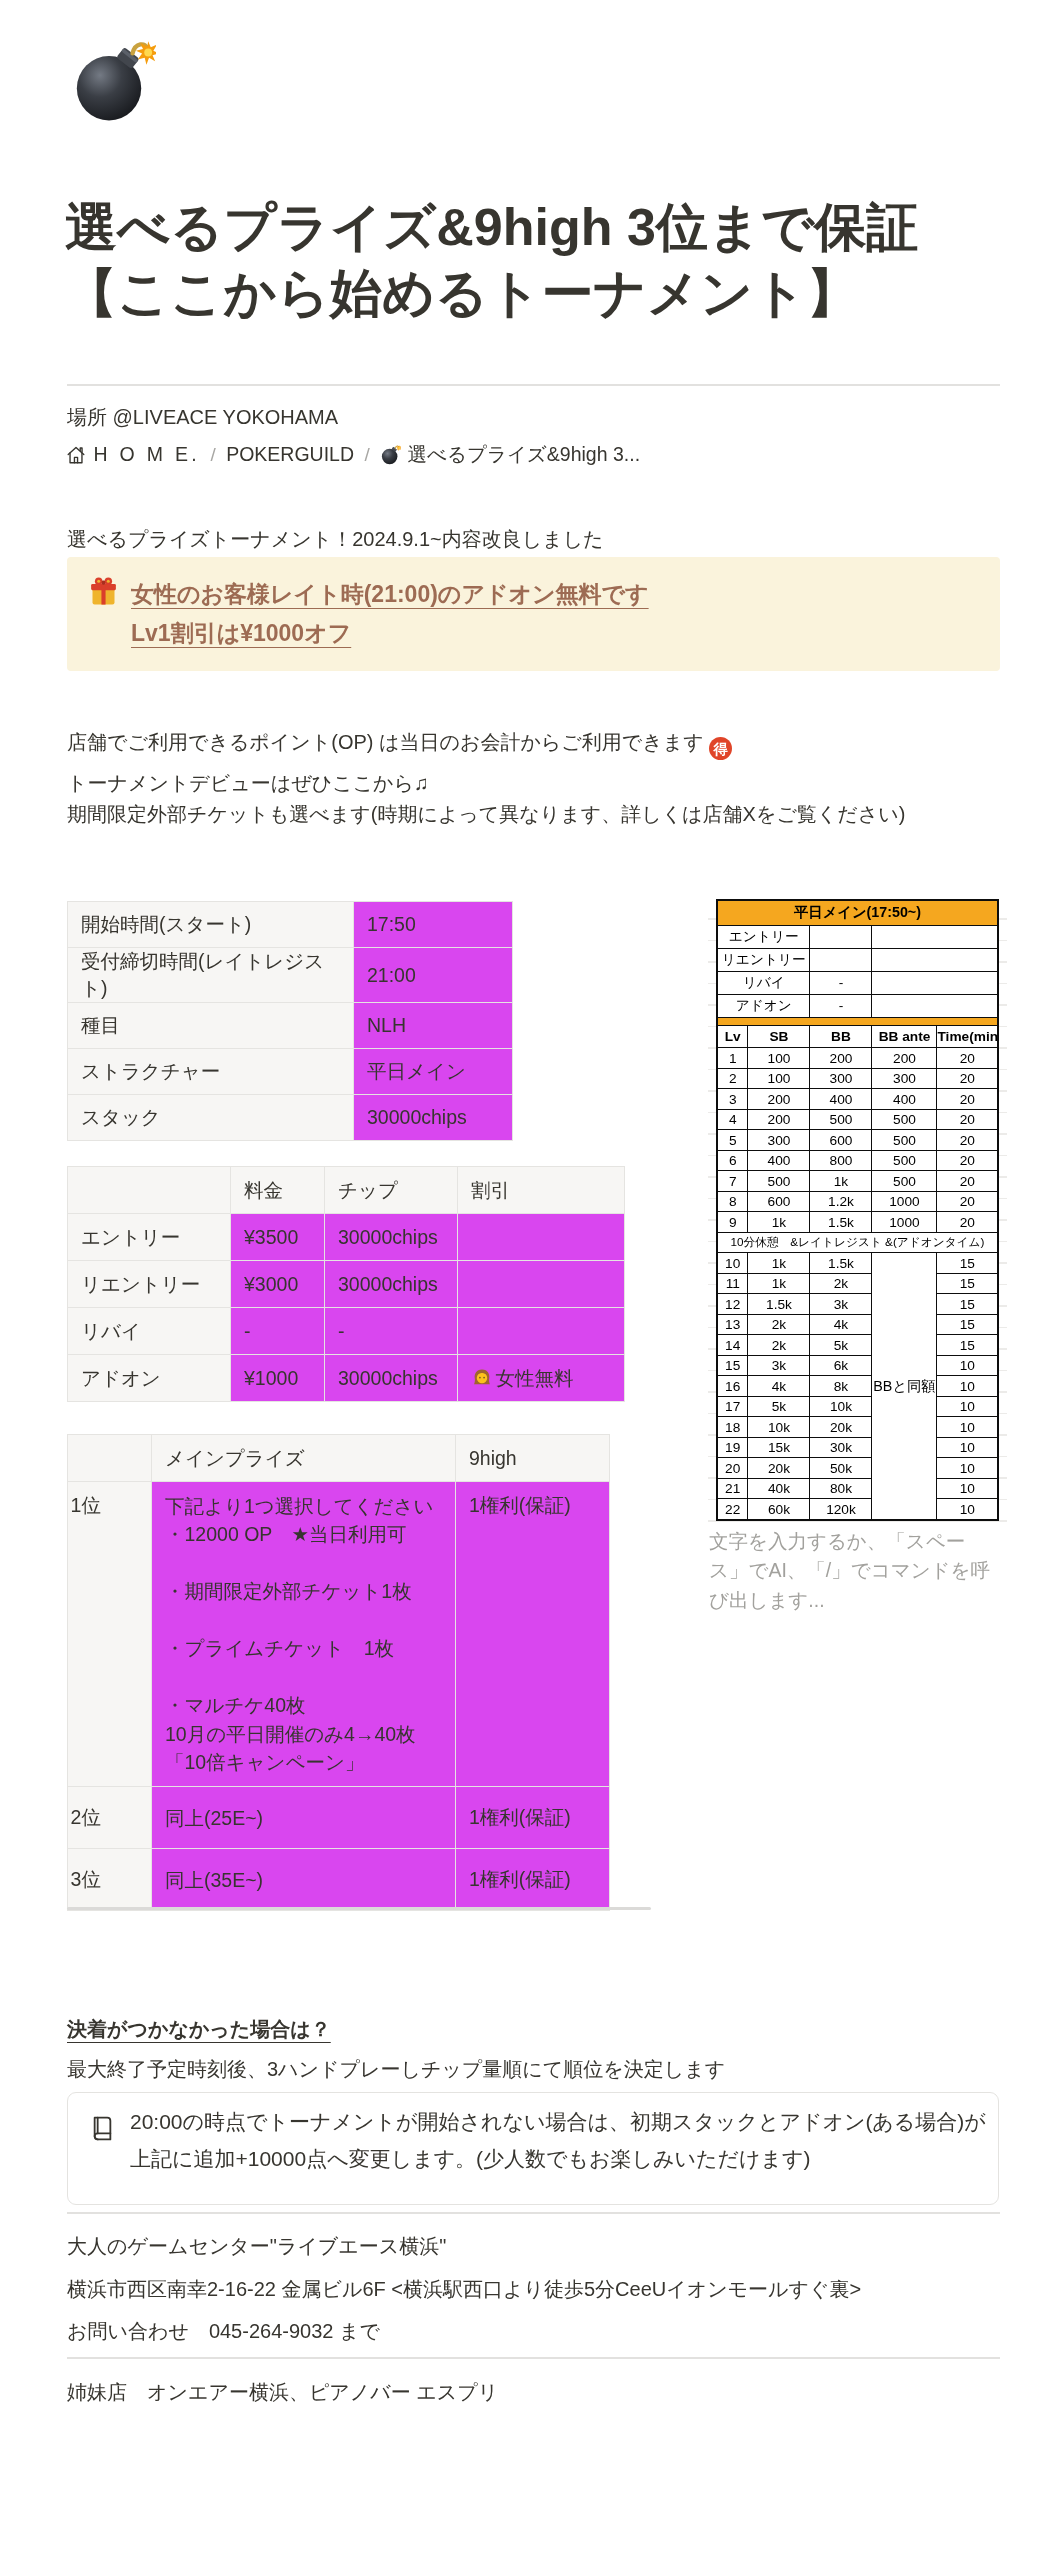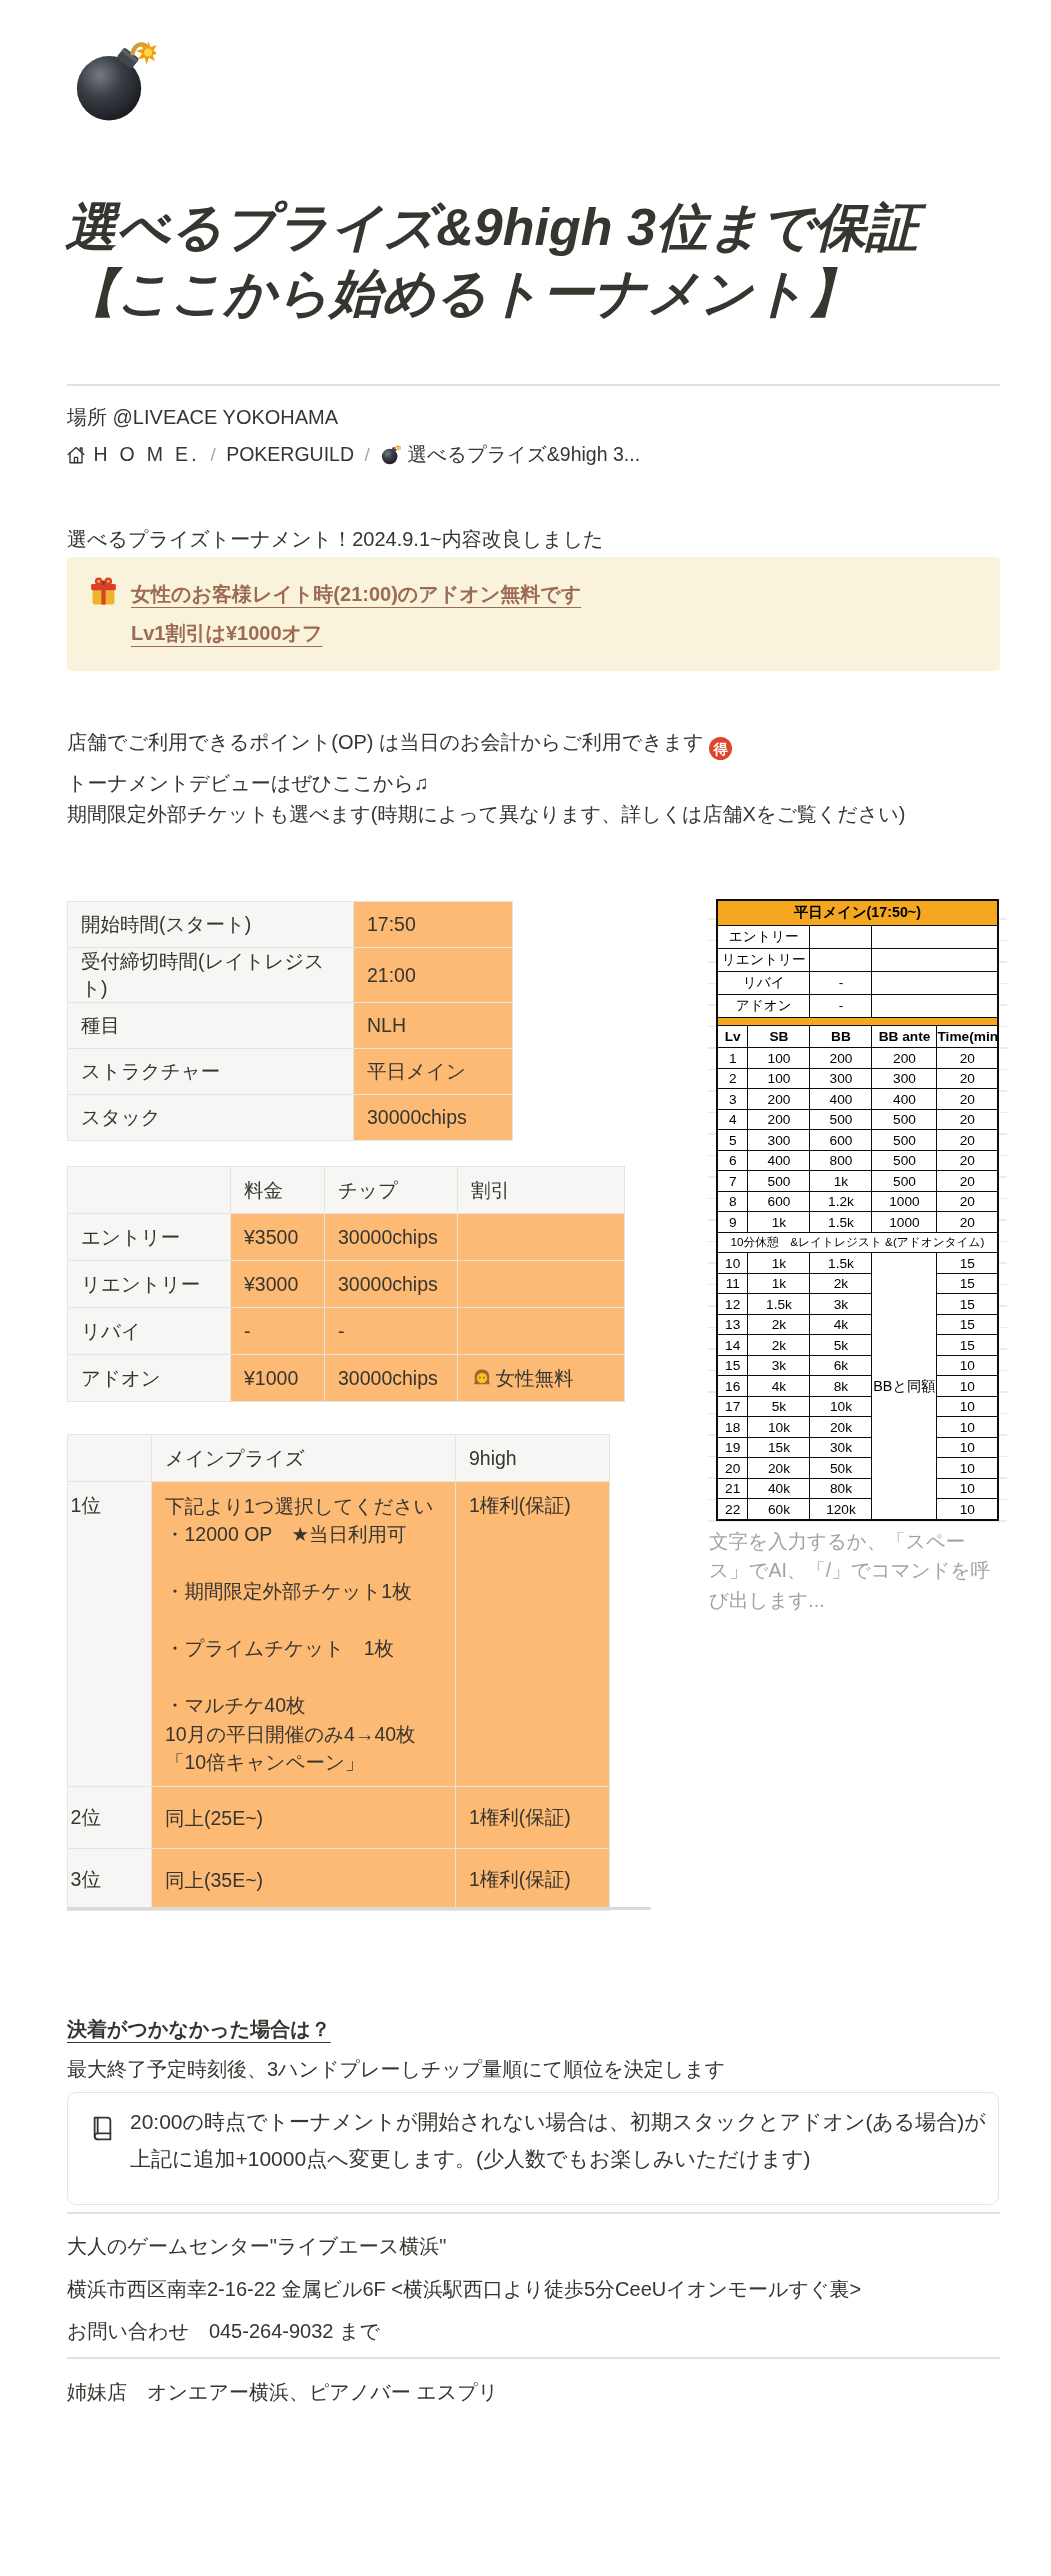--- a/index.html
+++ b/index.html
@@ -19,30 +19,30 @@
 
   
   .breadcrumb{left:65px;top:441px;display:flex;align-items:center;gap:10.4px;font-size:19.5px;}
   .crumb{display:flex;align-items:center;gap:6.5px;cursor:pointer;}
   .crumb .home-label{letter-spacing:3.3px;}
   .bc-sep{color:#a8a7a4;font-size:19px;}
 
   
   .callout1{left:67px;top:557px;width:933px;height:114px;background:#faf3dc;border-radius:3.9px;}
   .callout1 .gift{position:absolute;left:19.5px;top:18px;}
-  .promo-lines{position:absolute;left:64px;top:17.6px;font-size:20px;font-weight:700;color:#9d6b53;line-height:39px;}
+  .promo-lines{position:absolute;left:64px;top:17.6px;font-size:23px;font-weight:700;color:#9d6b53;line-height:39px;}
   .promo-lines div{text-decoration:underline;text-decoration-thickness:1.3px;text-underline-offset:5.9px;}
 
   .p-points{top:727px;}
   .p-debut{top:768px;}
   .p-tickets{top:799px;}
   .toku{display:inline-block;width:23.4px;height:23.4px;margin-left:5.2px;background:#e04529;color:#fff;border-radius:50%;font-size:14.3px;font-weight:700;text-align:center;line-height:24px;vertical-align:-4.6px;}
 
   
-  table.ntable{border-collapse:collapse;table-layout:fixed;background:#fdba74;}
+  table.ntable{border-collapse:collapse;table-layout:fixed;background:#d946ef;}
   table.ntable td{border:0.7px solid #e5e4e1;font-size:19.5px;color:#37352f;padding:0 9px 0 13px;overflow:hidden;}
   table.ntable td.hd{background:#f7f6f4;}
   .t1{left:67px;top:901px;}
   .t1 td{height:45px;}
   .t2{left:67px;top:1166px;}
   .t2 td{height:46px;}
   .t2 tr.fhr td{height:46px;}
   .t3{left:67px;top:1434px;}
   .t3 tr.phr td{height:46px;}
   .t3 td.rank{text-align:left;padding:10.4px 2.6px;vertical-align:top;}
@@ -138,21 +138,21 @@
 </svg>
 
 <div class="page">
 
   <div class="abs page-icon">
     <svg width="87" height="87" viewBox="0 0 100 100">
         <use href="#bomb-icon"></use>
       </svg>
   </div>
 
-  <h1 class="abs title" style="margin:0;font-style:italic;">
+  <h1 class="abs title" style="margin:0;">
     <div>選べるプライズ&amp;9high 3位まで保証</div>
     <div>【ここから始めるトーナメント】</div>
   </h1>
 
   <div class="abs divider dt"></div>
 
   <div class="abs para location">場所 @LIVEACE YOKOHAMA</div>
 
   <div class="abs breadcrumb">
     <span class="crumb">

